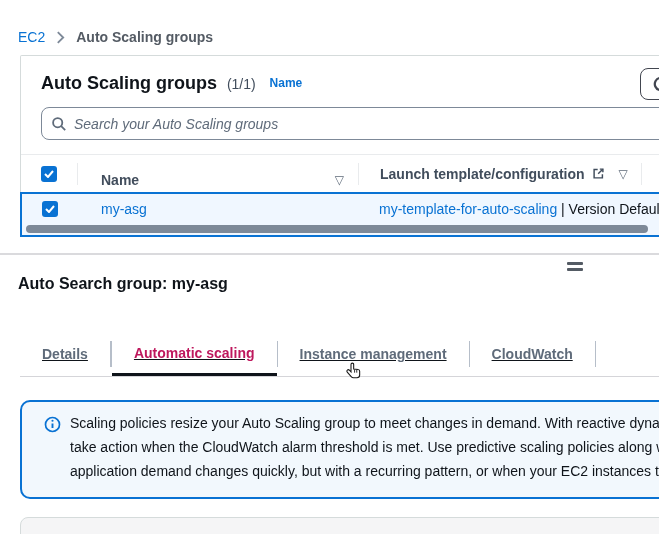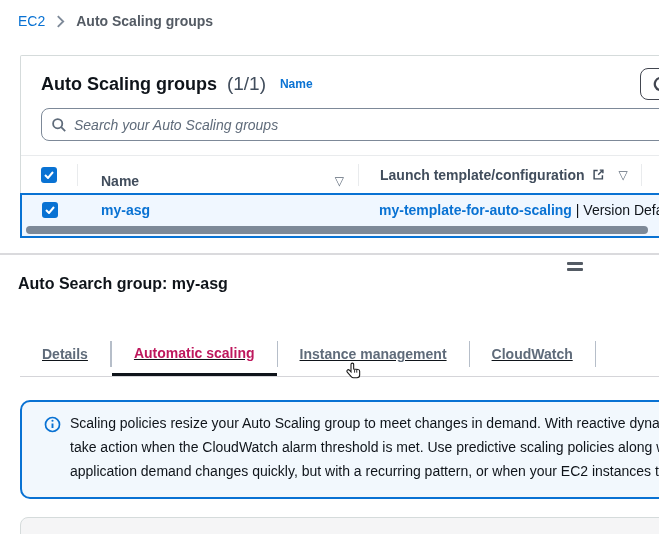--- a/index.html
+++ b/index.html
@@ -3,29 +3,29 @@
 <meta charset="utf-8">
 <style>
   * { margin:0; padding:0; box-sizing:border-box; }
   html,body { width:659px; height:534px; }
   body {
     position:relative; overflow:hidden; background:#fff;
     font-family:"Liberation Sans","DejaVu Sans",sans-serif;
     color:#0f141a; font-size:14px;
   }
   
-  .breadcrumb { position:absolute; left:18px; top:13px; display:flex; align-items:center; gap:11px; }
+  .breadcrumb { position:absolute; left:18px; top:29px; display:flex; align-items:center; gap:11px; }
   .crumb-link { color:#0972d3; text-decoration:none; cursor:pointer; }
   .crumb-current { color:#545b64; font-weight:700; }
   
   .table-card { position:absolute; left:20px; top:55px; width:680px; background:#fff;
     border:1px solid #d5dbdb; border-bottom:none; border-radius:2px 2px 0 0; }
   .card-header { position:relative; padding:17px 20px 11px 20px; }
   .card-title { display:inline; font-size:18px; font-weight:700; color:#0f141a; }
-  .card-count { display:inline; font-size:19px; font-weight:400; color:#414d5c; margin-left:6px;text-align:center; }
+  .card-count { display:inline; font-size:14px; font-weight:400; color:#414d5c; margin-left:6px;text-align:center; }
   .info-link { display:inline-block; font-size:12px; font-weight:700; color:#0972d3; margin-left:10px;
     vertical-align:2px; cursor:pointer; }
   .refresh-btn { position:absolute; top:12px; left:619px; width:42px; height:32px; background:#fff;
     border:1px solid #424650; border-radius:8px; display:flex; align-items:center; justify-content:center; cursor:pointer; }
   .search-row { padding:2px 20px 14px 20px; }
   .search-box { height:33px; border:1px solid #7d8998; border-radius:8px; background:#fff;
     display:flex; align-items:center; gap:7px; padding:0 9px; }
   .search-box input { flex:1; border:none; outline:none; font-size:14px; font-style:italic;
     font-family:inherit; color:#0f141a; background:transparent; }
   .search-box input::placeholder { color:#5f6b7a; font-style:italic; opacity:1; }
@@ -41,21 +41,21 @@
   .ext-icon { margin-left:7px; display:flex; }
   .col-launch .sort-icon { margin-left:14px; }
   .launch-label { white-space:nowrap; }
   .checkbox { width:16px; height:16px; background:#0972d3; border-radius:3px;
     display:flex; align-items:center; justify-content:center; cursor:pointer; }
   
   .selection { margin:0 -1px; border:2px solid #0972d3; background:#f0f7ff; }
   .trow { display:flex; align-items:center; height:29px; }
   .cell-name { width:280px; padding-left:23px; }
   .cell-launch { width:282px; padding-left:21px; white-space:nowrap; overflow:visible; }
-  .row-link { color:#0972d3; font-weight:700; text-decoration:none; cursor:pointer; }
+  .row-link { color:#0972d3; font-weight:400; text-decoration:none; cursor:pointer; }
   .version-text { color:#0f141a; font-weight:400; }
   .hscroll { height:12px; display:flex; align-items:center; padding:0 4px; }
   .hscroll-thumb { height:8px; width:622px; background:#7d8998; border-radius:4px; cursor:grab; }
   
   .split-border { position:absolute; left:0; top:253px; width:659px; border-top:2px solid #dadadd; }
   .split-handle { position:absolute; left:567px; top:262px; cursor:row-resize; }
   .split-handle .bar { width:16px; height:3px; background:#545b64; border-radius:1px; margin-bottom:3px; }
   .panel-title { position:absolute; left:18px; top:275px; font-size:16px; font-weight:700; color:#0f141a; }
   
   .tabs { position:absolute; left:20px; top:332px; width:639px; height:45px;

